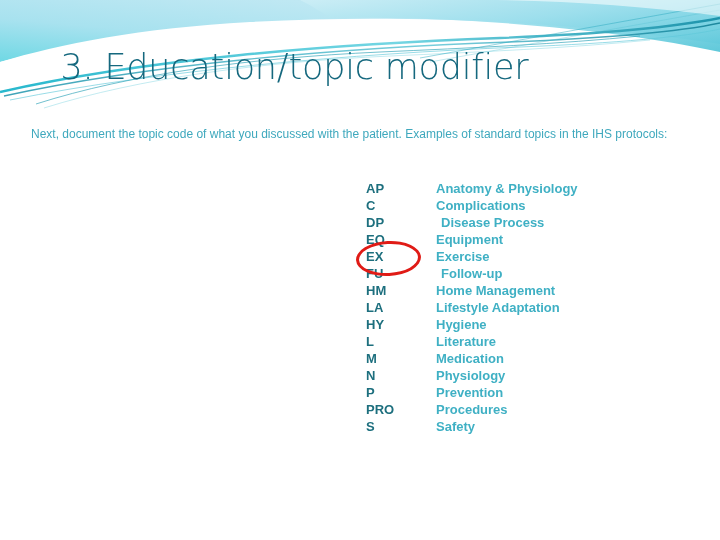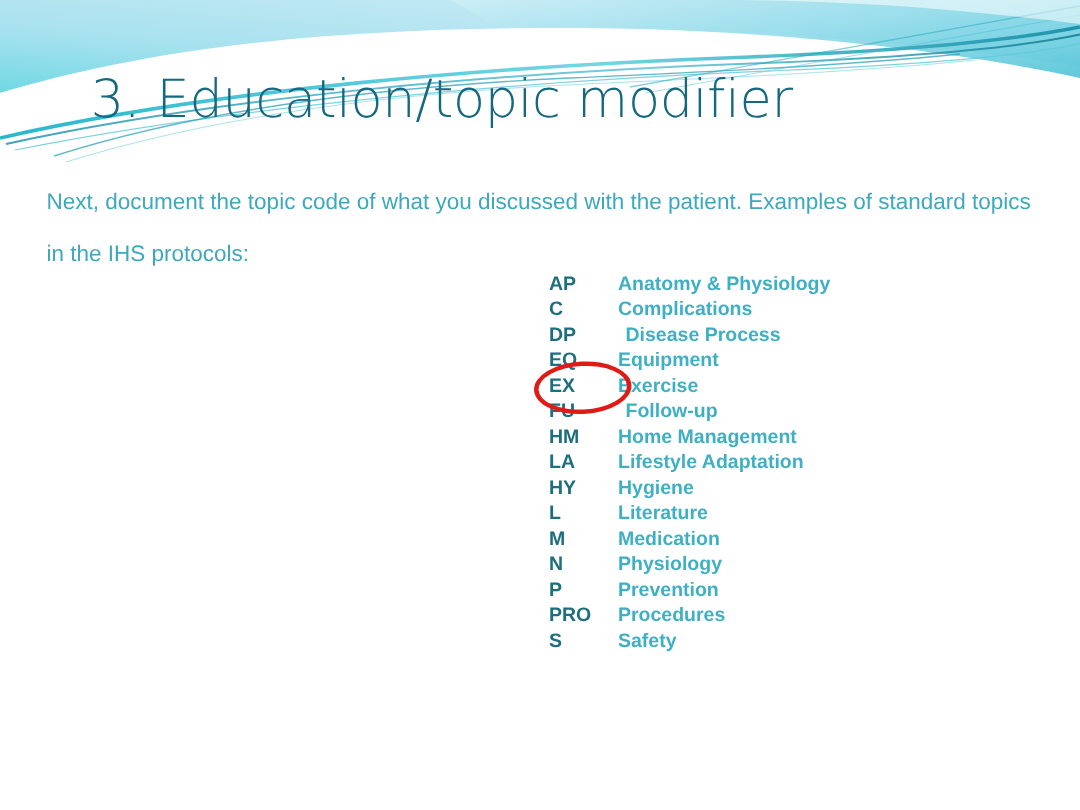--- a/index.html
+++ b/index.html
@@ -42,39 +42,40 @@
     white-space: nowrap;
   }
 
   
   #body-paragraph {
     position: absolute;
     left: 31px;
     top: 117px;
     width: 660px;
     font-family: "Liberation Sans", sans-serif;
-    font-size: 15px;
+    font-size: 12px;
     font-weight: 400;
     color: #3ea8bd;
     line-height: 35px;
   }
 
   
   #topic-code-list {
     position: absolute;
     left: 366px;
     top: 180px;
     width: 330px;
   }
   .code-row {
     display: flex;
     align-items: center;
     height: 17px;
     line-height: 17px;
     white-space: nowrap;
+    gap: 24px;
   }
   .code-cell {
     width: 46px;
     flex: 0 0 46px;
     font-family: "Liberation Sans", sans-serif;
     font-size: 13px;
     font-weight: 700;
     color: #1d6f7e;
   }
   .desc-cell {

